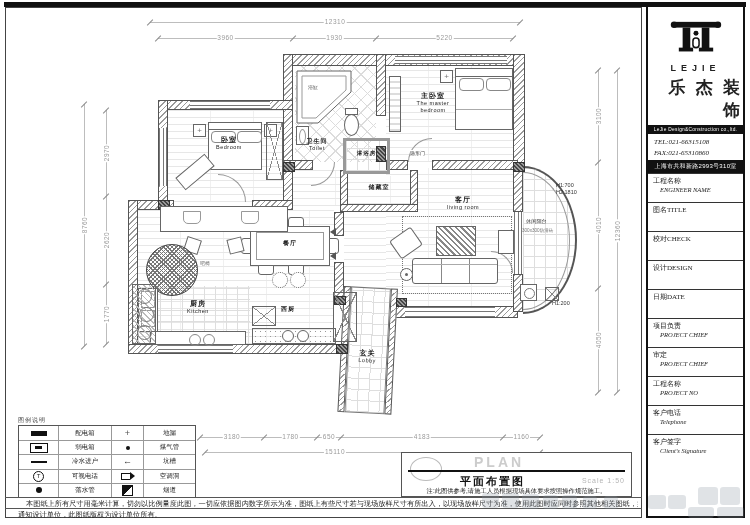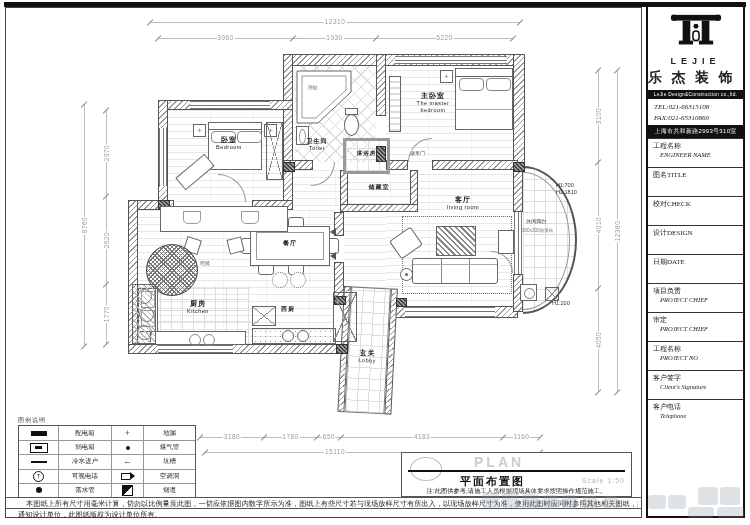--- a/index.html
+++ b/index.html
@@ -43,23 +43,23 @@
   #plan-word{position:absolute;left:72px;top:1px;font-size:14px;font-weight:bold;color:#cccccc;letter-spacing:3px;}
   #tb-circle{position:absolute;left:8px;top:4px;width:30px;height:22px;border:1px solid #bbb;border-radius:50%;}
   #tb-line{position:absolute;left:6px;top:17px;width:217px;height:2px;background:#111;}
   #tb-title{position:absolute;left:58px;top:21px;font-size:11px;font-weight:bold;letter-spacing:2px;color:#111;}
   #tb-scale{position:absolute;right:6px;top:24px;font-size:7px;color:#b5b5b5;letter-spacing:1px;}
   #tb-note{position:absolute;left:0;top:34px;width:100%;text-align:center;font-size:6.3px;color:#222;}
   
   .note-text{position:absolute;font-size:7.2px;color:#222;white-space:nowrap;}
   
   #sidebar{position:absolute;left:646px;top:5px;width:99px;height:513px;border:2px solid #111;background:#fff;box-sizing:border-box;}
-  #sb-logo{text-align:center;padding-top:5px;}
+  #sb-logo{text-align:center;padding-top:12px;}
   #sb-lejie{text-align:center;font-size:9px;font-weight:bold;letter-spacing:5px;margin-top:-2px;}
-  #sb-cn{text-align:left;font-size:14px;font-weight:bold;letter-spacing:3px;margin-top:3px;font-family:"Liberation Serif",serif;}
+  #sb-cn{text-align:right;font-size:17px;font-weight:bold;letter-spacing:3px;margin-top:3px;font-family:"Liberation Serif",serif;}
   .sb-bar{background:#111;color:#fff;text-align:center;font-size:4.8px;padding:2px 0;margin-top:3px;letter-spacing:.3px;}
   #sb-contact{padding:3px 0 2px 6px;font-family:"Liberation Serif",serif;font-style:italic;font-size:7px;line-height:1.5;}
   #sb-addr{font-size:6px;padding:2px 0;margin-top:0;}
   .sb-row{border-top:1px solid #333;height:29px;box-sizing:border-box;padding:2px 0 0 5px;}
   .sb-cn{font-size:7px;font-family:"Liberation Serif",serif;}
   .sb-en{font-size:6.5px;font-style:italic;font-family:"Liberation Serif",serif;padding-left:7px;}
   #sb-drawno{margin:3px;border:1.5px solid #333;height:24px;box-sizing:border-box;padding:3px 0 0 4px;font-size:9px;font-family:"Liberation Serif",serif;}
   .badge{position:absolute;background:#8d99a3;opacity:.27;border-radius:3px;}
 </style>
 </head>
@@ -463,26 +463,26 @@
         </div>
         <div class="sb-row">
           <div class="sb-cn">审定</div>
           <div class="sb-en">PROJECT CHIEF</div>
         </div>
         <div class="sb-row">
           <div class="sb-cn">工程名称</div>
           <div class="sb-en">PROJECT NO</div>
         </div>
         <div class="sb-row">
+          <div class="sb-cn">客户电话</div>
+          <div class="sb-en">Telephone</div>
+        </div>
+        <div class="sb-row">
           <div class="sb-cn">客户签字</div>
           <div class="sb-en">Client's Signature</div>
-        </div>
-        <div class="sb-row">
-          <div class="sb-cn">客户电话</div>
-          <div class="sb-en">Telephone</div>
         </div>
       </div>
   </div>
 
   <div class="badge" style="left:482px;top:493px;width:17px;height:15px;"></div>
   <div class="badge" style="left:502px;top:493px;width:17px;height:15px;"></div>
   <div class="badge" style="left:522px;top:494px;width:17px;height:15px;"></div>
   <div class="badge" style="left:543px;top:495px;width:15px;height:14px;"></div>
   <div class="badge" style="left:562px;top:495px;width:15px;height:14px;"></div>
   <div class="badge" style="left:583px;top:496px;width:14px;height:13px;"></div>

